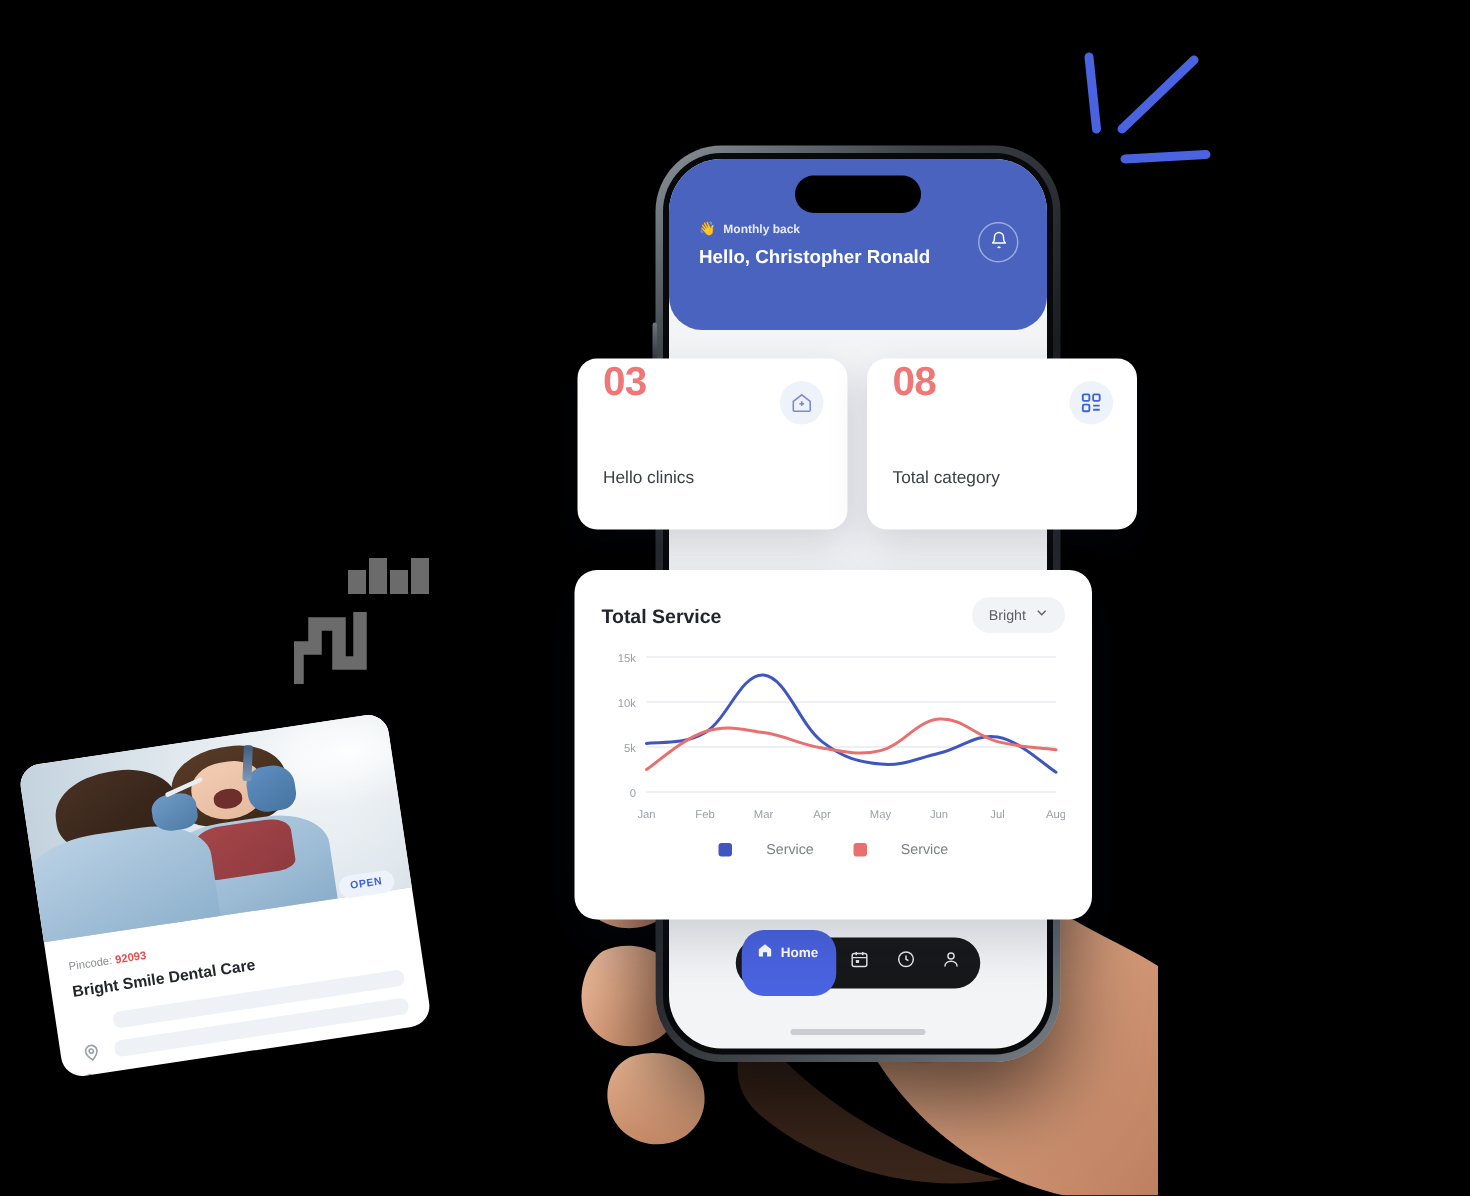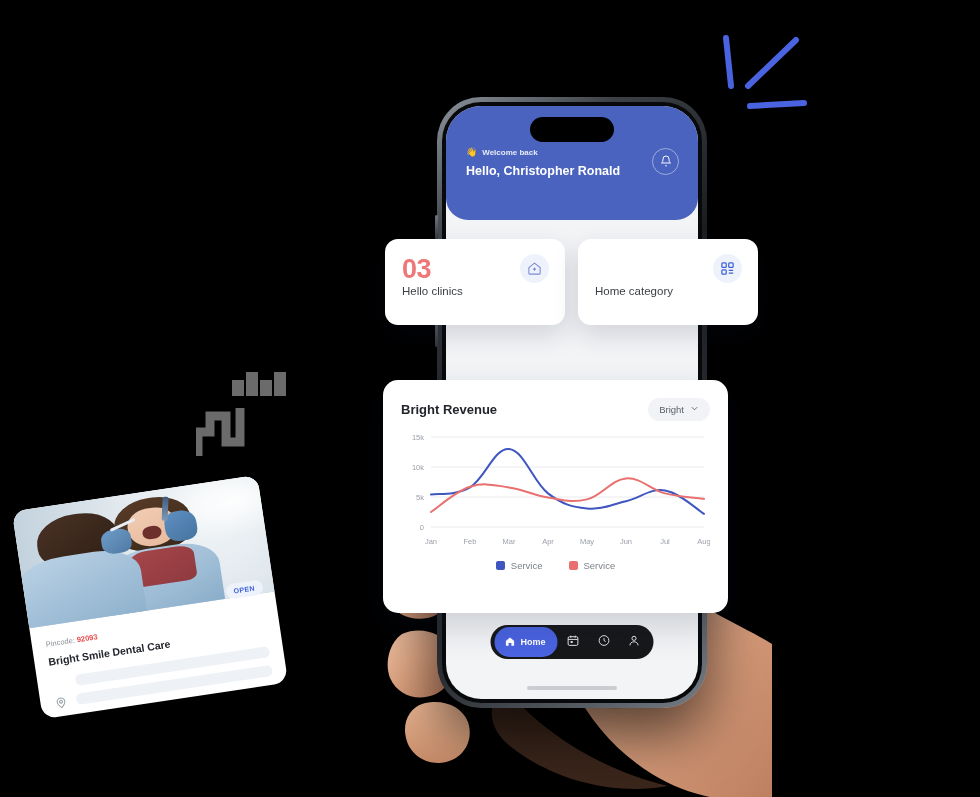--- a/index.html
+++ b/index.html
@@ -287,25 +287,25 @@
     position: absolute;
     left: -52px;
     top: 142px;
     width: 374px;
     display: flex;
     gap: 13px;
     z-index: 5;
   }
   .stat-card {
     width: 180px;
-    height: 86px;
+    height: 114px;
     background: #ffffff;
     border-radius: 13px;
     box-shadow: 0 10px 26px rgba(20,28,60,0.15);
-    padding: 17px 17px 0 17px;
+    padding: 2px 17px 0 17px;
     position: relative;
   }
   .stat-num {
     font-size: 27px;
     font-weight: 700;
     color: #ef7777;
     letter-spacing: -0.5px;
     line-height: 1;
   }
   .stat-label {
@@ -371,21 +371,21 @@
   }
   .chart-area svg { display: block; }
   .legend-row {
     display: flex;
     justify-content: center;
     gap: 26px;
     margin-top: 7px;
   }
   .legend-item { display: flex; align-items: center; gap: 6px; }
   .legend-sw { width: 9px; height: 9px; border-radius: 2px; }
-  .legend-lbl { font-size: 9.5px; color: #7b8088; }
+  .legend-lbl { font-size: 9.5px; color: #7b8088; margin-left: 17px; }
 
   
   .bottom-nav {
     position: absolute;
     left: 50%;
     transform: translateX(-50%);
     bottom: 40px;
     width: 163px;
     height: 34px;
     background: #17181a;
@@ -394,21 +394,21 @@
     align-items: center;
     padding: 0 4px;
     z-index: 6;
   }
   .nav-home {
     display: flex;
     align-items: center;
     gap: 5px;
     background: #4a63e0;
     border-radius: 15px;
-    padding: 6px 12px 6px 10px;
+    padding: 6px 12px 20px 10px;
     color: #ffffff;
   }
   .nav-home-lbl { font-size: 9px; font-weight: 600; }
   .nav-item {
     flex: 1;
     display: flex;
     align-items: center;
     justify-content: center;
     color: #e6e7ea;
   }
@@ -540,21 +540,21 @@
     <div class="vol-btn v2"></div>
     <div class="vol-btn v3"></div>
     <div class="phone-bezel"></div>
 
     <div class="phone-screen">
 
       <div class="app-header">
         <div class="dyn-island"></div>
         <div class="welcome-row">
           <span class="wave-icon">👋</span>
-          <span class="welcome-text">Welcome back</span>
+          <span class="welcome-text">Monthly back</span>
         </div>
         <div class="hello-text">Hello, Christopher Ronald</div>
         <div class="bell-btn">
           <span>
             <svg width="12" height="12" viewBox="0 0 24 24" fill="none" stroke="currentColor" stroke-width="1.9">
               <path d="M18 8a6 6 0 1 0-12 0c0 7-3 8-3 8h18s-3-1-3-8z"></path>
               <path d="M13.7 21a2 2 0 0 1-3.4 0"></path>
             </svg>
           </span>
         </div>
@@ -604,35 +604,36 @@
       <div class="stat-num">03</div>
       <div class="stat-icon-wrap">
         <svg width="15" height="15" viewBox="0 0 24 24" fill="none" stroke="currentColor" stroke-width="1.7">
           <path d="M3 10.5 12 3.5l9 7V20a1 1 0 0 1-1 1H4a1 1 0 0 1-1-1v-9.5z"></path>
           <path d="M12 10.5v5M9.5 13h5"></path>
         </svg>
       </div>
       <div class="stat-label">Hello clinics</div>
     </div>
     <div class="stat-card">
+      <div class="stat-num">08</div>
       <div class="stat-icon-wrap blue">
         <svg width="15" height="15" viewBox="0 0 24 24" fill="none" stroke="currentColor" stroke-width="2">
           <rect x="3" y="3" width="7" height="7" rx="1.4"></rect>
           <rect x="14" y="3" width="7" height="7" rx="1.4"></rect>
           <rect x="3" y="14" width="7" height="7" rx="1.4"></rect>
           <path d="M14 15h7M14 19.5h7"></path>
         </svg>
       </div>
-      <div class="stat-label">Home category</div>
+      <div class="stat-label">Total category</div>
     </div>
   </div>
 
   <div class="revenue-card" style="left:383px; top:380px;">
     <div class="rev-head">
-      <div class="rev-title">Bright Revenue</div>
+      <div class="rev-title">Total Service</div>
       <div class="rev-select">
         <span>Bright</span>
         <span>
           <svg width="9" height="9" viewBox="0 0 24 24" fill="none" stroke="currentColor" stroke-width="2.4">
             <path d="M5 8.5 12 15.5 19 8.5"></path>
           </svg>
         </span>
       </div>
     </div>
 

